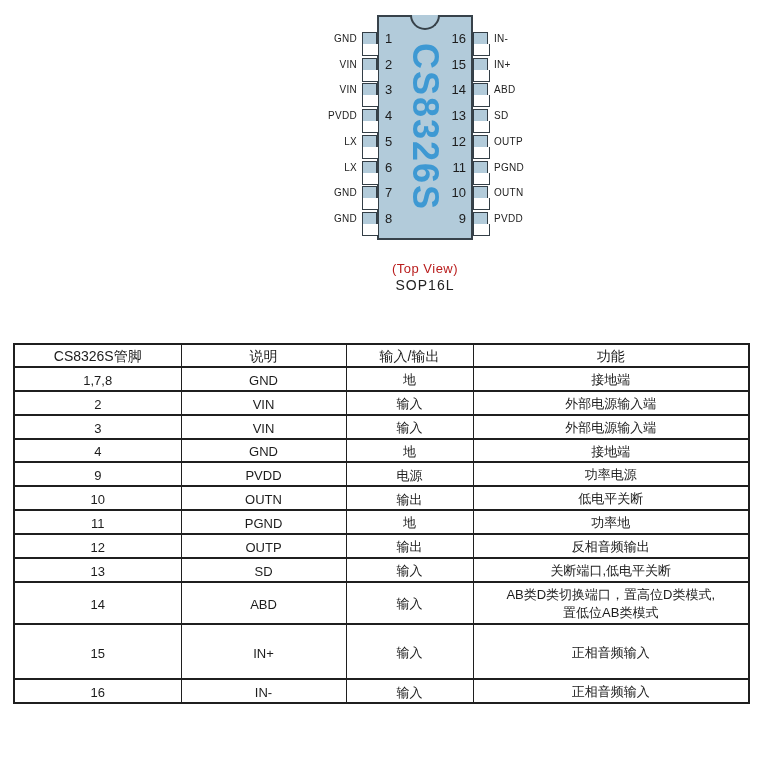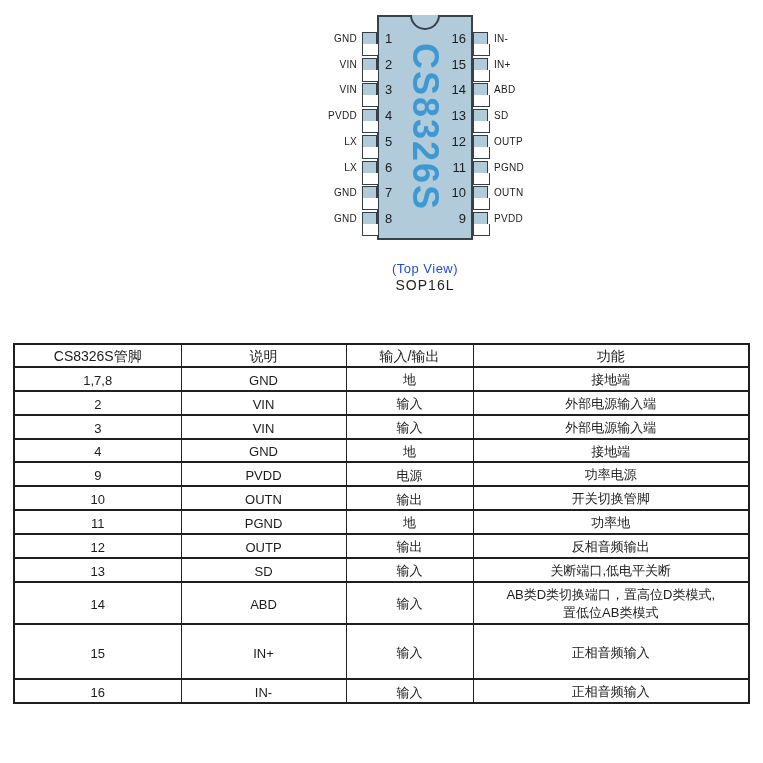--- a/index.html
+++ b/index.html
@@ -82,21 +82,21 @@
     text-align: center;
     font-size: 14px; letter-spacing: 1px;
     color: #222;
     margin-top: 34px;
   }
   .view {
     position: absolute;
     left: 357px; top: 261px; width: 136px;
     text-align: center;
     font-size: 13px; letter-spacing: 0.5px;
-    color: #1d4ed8;
+    color: #b91c1c;
   }
 
   
   .pin-table {
     position: absolute;
     left: 13px; top: 343px;
     width: 735px;
     border-collapse: collapse;
     table-layout: fixed;
     border: 2px solid #1f1f1f;
@@ -260,21 +260,21 @@
       <tr class="trow">
       <td>9</td>
       <td>PVDD</td>
       <td>电源</td>
       <td>功率电源</td>
     </tr>
       <tr class="trow">
       <td>10</td>
       <td>OUTN</td>
       <td>输出</td>
-      <td>开关切换管脚</td>
+      <td>低电平关断</td>
     </tr>
       <tr class="trow">
       <td>11</td>
       <td>PGND</td>
       <td>地</td>
       <td>功率地</td>
     </tr>
       <tr class="trow">
       <td>12</td>
       <td>OUTP</td>

